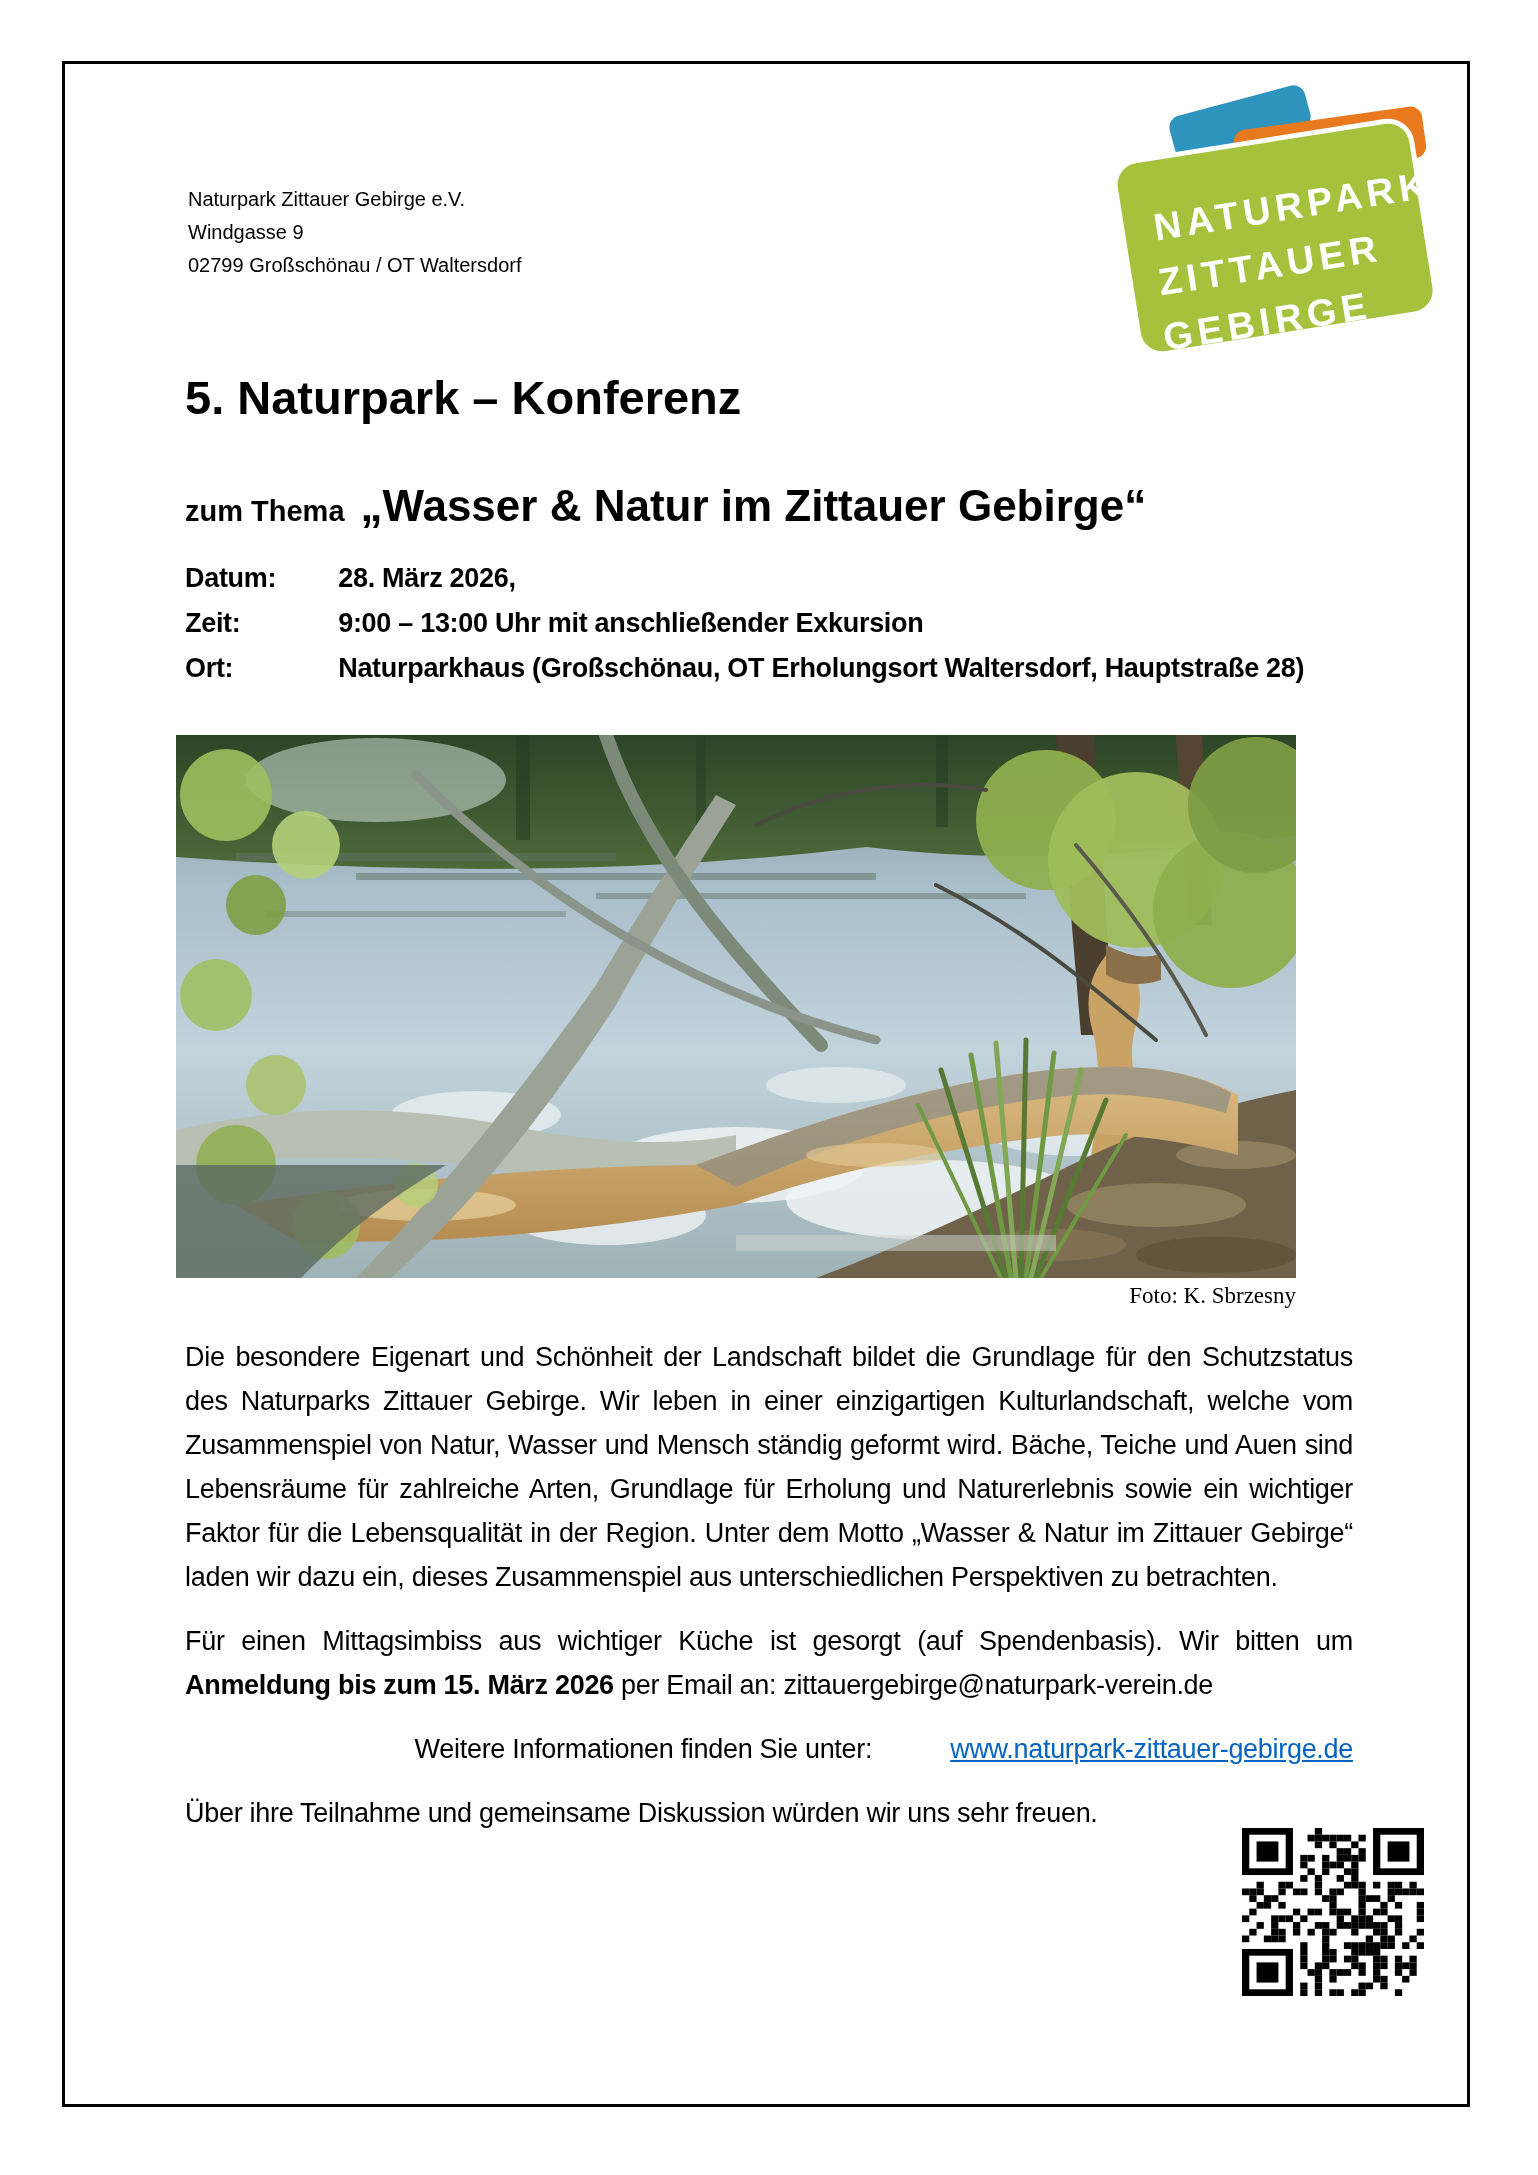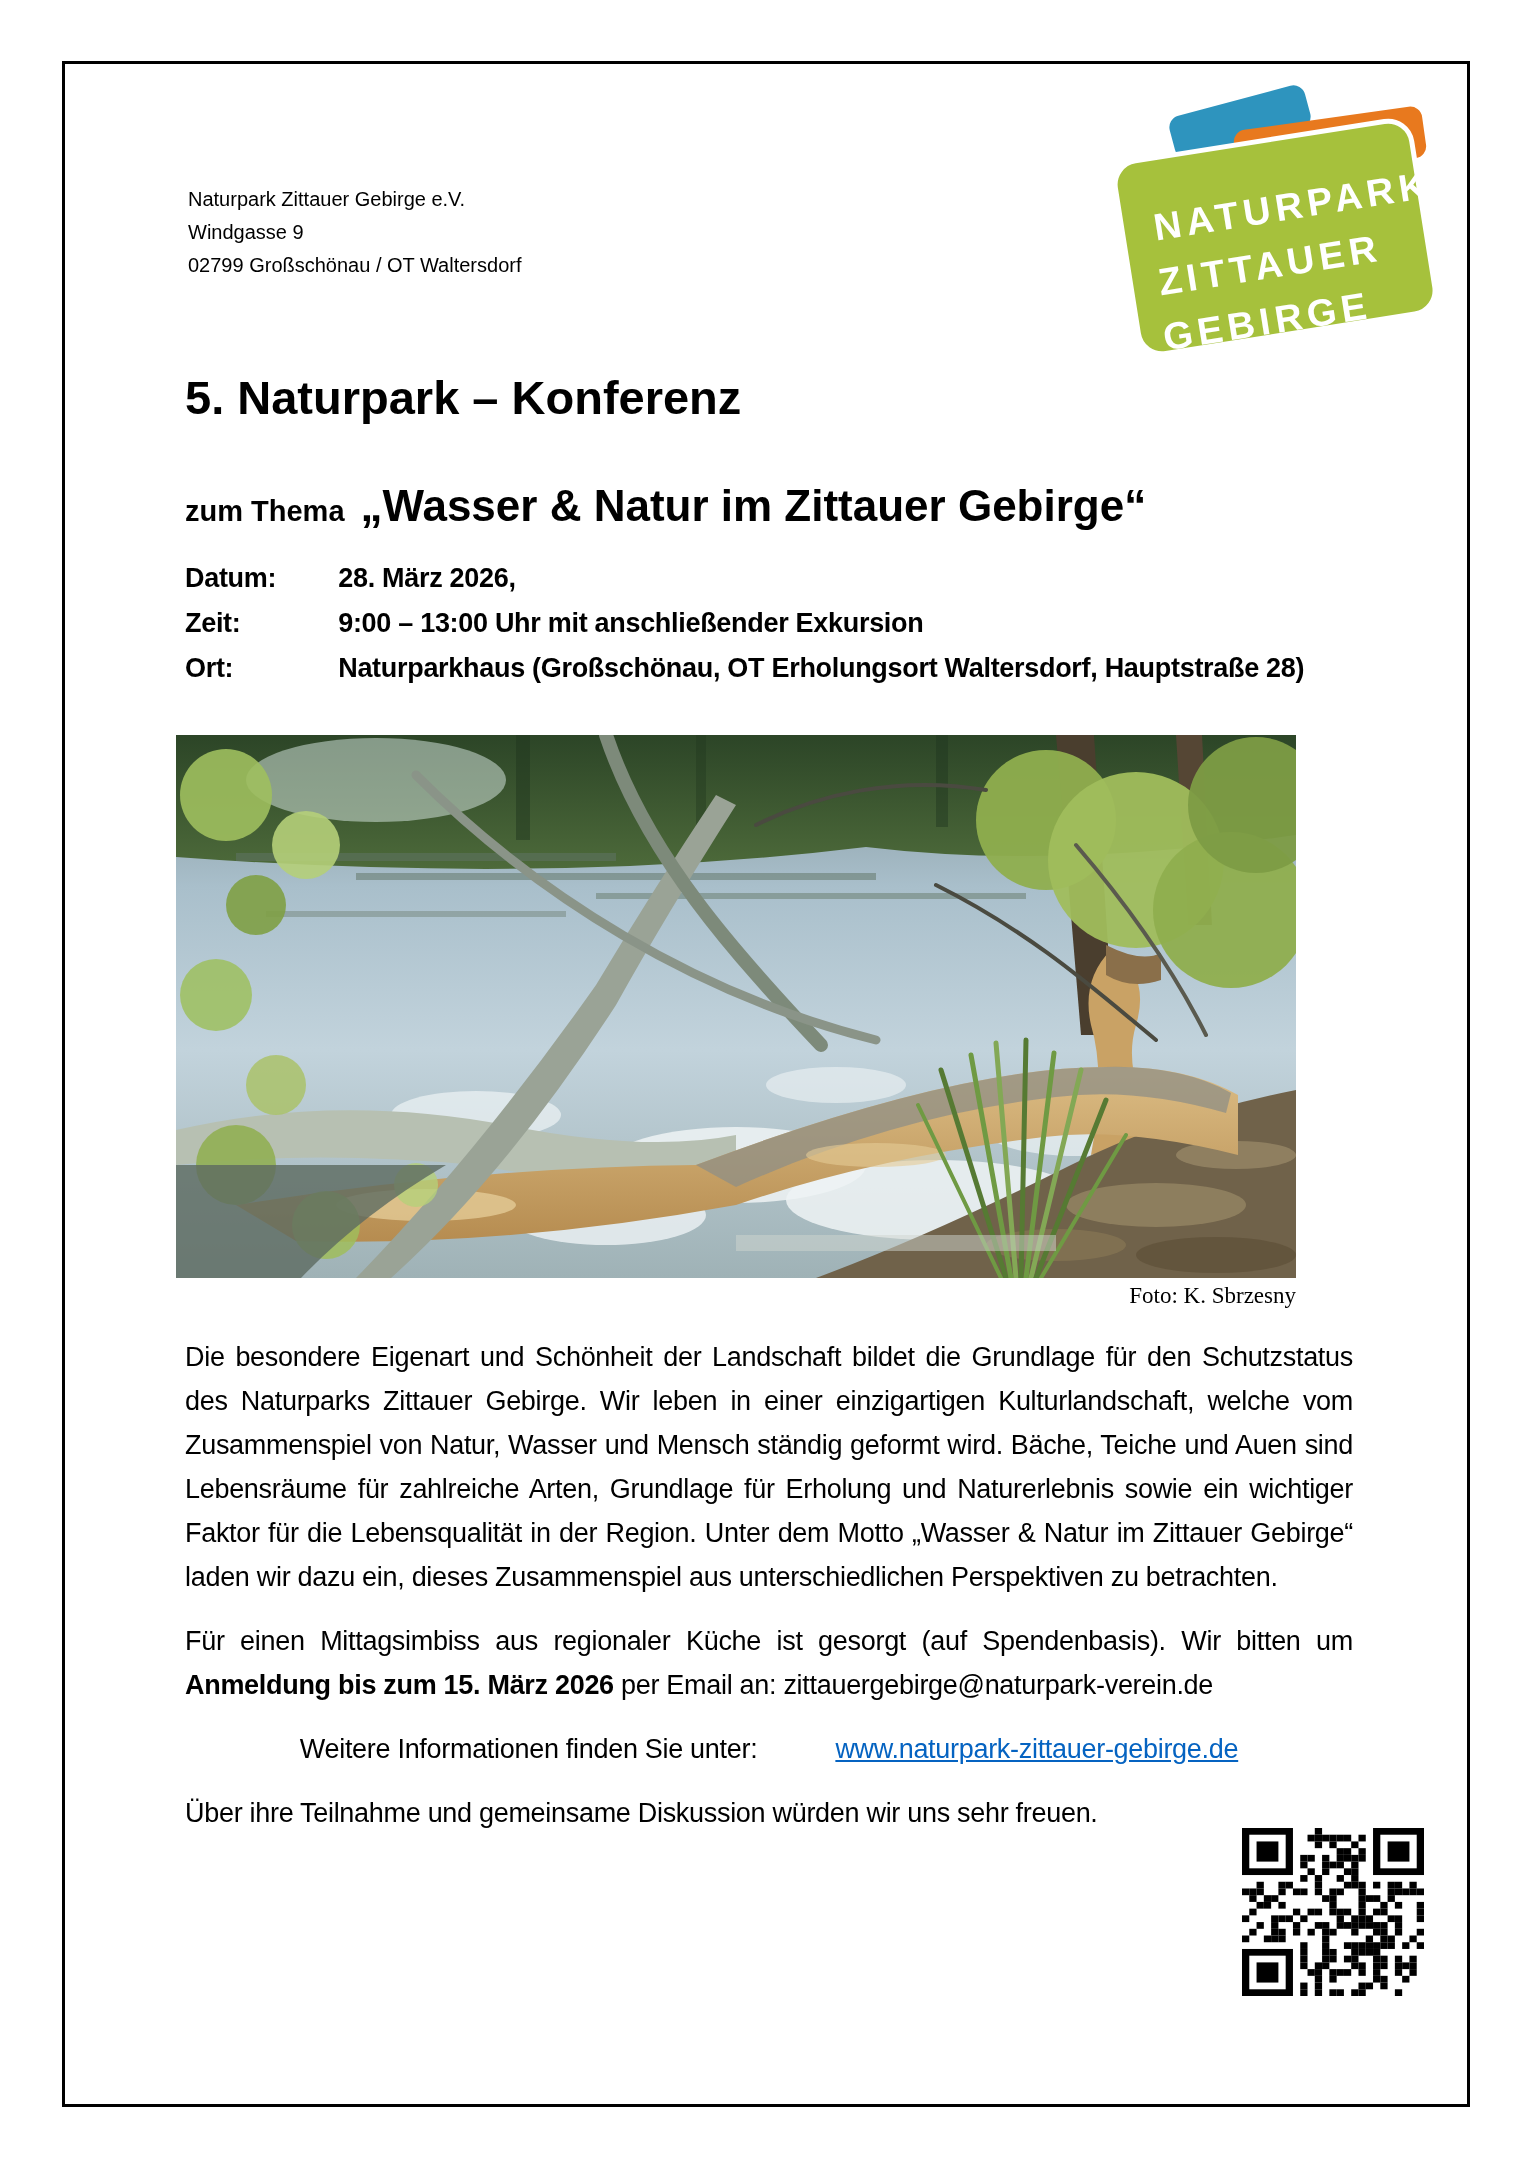--- a/index.html
+++ b/index.html
@@ -20,21 +20,21 @@
   .subtitle .prefix{font-size:29px;margin-right:16px;}
   .subtitle .theme{font-size:44px;}
   .details{position:absolute;left:185px;top:556px;font-size:27px;font-weight:700;line-height:45px;letter-spacing:-0.3px;white-space:nowrap;}
   .details .label{display:inline-block;width:146px;}
   .photo{position:absolute;left:176px;top:735px;width:1120px;height:543px;}
   .photo svg{width:100%;height:100%;display:block;}
   .caption{position:absolute;left:176px;top:1283px;width:1120px;text-align:right;
     font-family:"Liberation Serif",serif;font-size:23px;}
   .bodytext{position:absolute;left:185px;top:1335px;width:1168px;font-size:27px;line-height:44px;letter-spacing:-0.3px;}
   .bodytext p{margin:0 0 20px;text-align:justify;}
-  .bodytext p.no-justify{text-align:center;}
+  .bodytext p.no-justify{text-align:right;}
   .bold{font-weight:700;}
   .weblink{color:#0563c1;text-decoration:underline;margin-left:78px;cursor:pointer;}
   .qr{position:absolute;left:1242px;top:1828px;width:182px;height:168px;}
   .qr svg{width:100%;height:100%;display:block;}
 </style>
 </head>
 <body>
 
 <div class="border-frame"></div>
 
@@ -174,21 +174,21 @@
       <path d="M0,430 H270 Q185,480 125,543 H0 Z" fill="#5d6a60" opacity="0.8"></path>
       <rect x="560" y="500" width="320" height="16" fill="#cfd6cf" opacity="0.5"></rect>
     </g>
   </svg>
 </div>
 
 <div class="caption">Foto: K. Sbrzesny</div>
 
 <div class="bodytext">
   <p>Die besondere Eigenart und Schönheit der Landschaft bildet die Grundlage für den Schutzstatus des Naturparks Zittauer Gebirge. Wir leben in einer einzigartigen Kulturlandschaft, welche vom Zusammenspiel von Natur, Wasser und Mensch ständig geformt wird. Bäche, Teiche und Auen sind Lebensräume für zahlreiche Arten, Grundlage für Erholung und Naturerlebnis sowie ein wichtiger Faktor für die Lebensqualität in der Region. Unter dem Motto „Wasser &amp; Natur im Zittauer Gebirge“ laden wir dazu ein, dieses Zusammenspiel aus unterschiedlichen Perspektiven zu betrachten.</p>
-  <p><span>Für einen Mittagsimbiss aus regionaler Küche ist gesorgt (auf Spendenbasis). Wir bitten um </span><span class="bold">Anmeldung bis zum 15. März 2026</span><span> per Email an: </span><span>zittauergebirge@naturpark-verein.de</span></p>
+  <p><span>Für einen Mittagsimbiss aus wichtiger Küche ist gesorgt (auf Spendenbasis). Wir bitten um </span><span class="bold">Anmeldung bis zum 15. März 2026</span><span> per Email an: </span><span>zittauergebirge@naturpark-verein.de</span></p>
   <p class="no-justify"><span>Weitere Informationen finden Sie unter:</span><a class="weblink">www.naturpark-zittauer-gebirge.de</a></p>
   <p>Über ihre Teilnahme und gemeinsame Diskussion würden wir uns sehr freuen.</p>
 </div>
 
 <div class="qr">
   <svg aria-hidden="true" preserveAspectRatio="none" viewBox="0 0 175 175">
       <rect x="70" y="0" width="7" height="7" fill="#000"></rect>
       <rect x="63" y="7" width="7" height="7" fill="#000"></rect>
       <rect x="70" y="7" width="7" height="7" fill="#000"></rect>
       <rect x="77" y="7" width="7" height="7" fill="#000"></rect>

